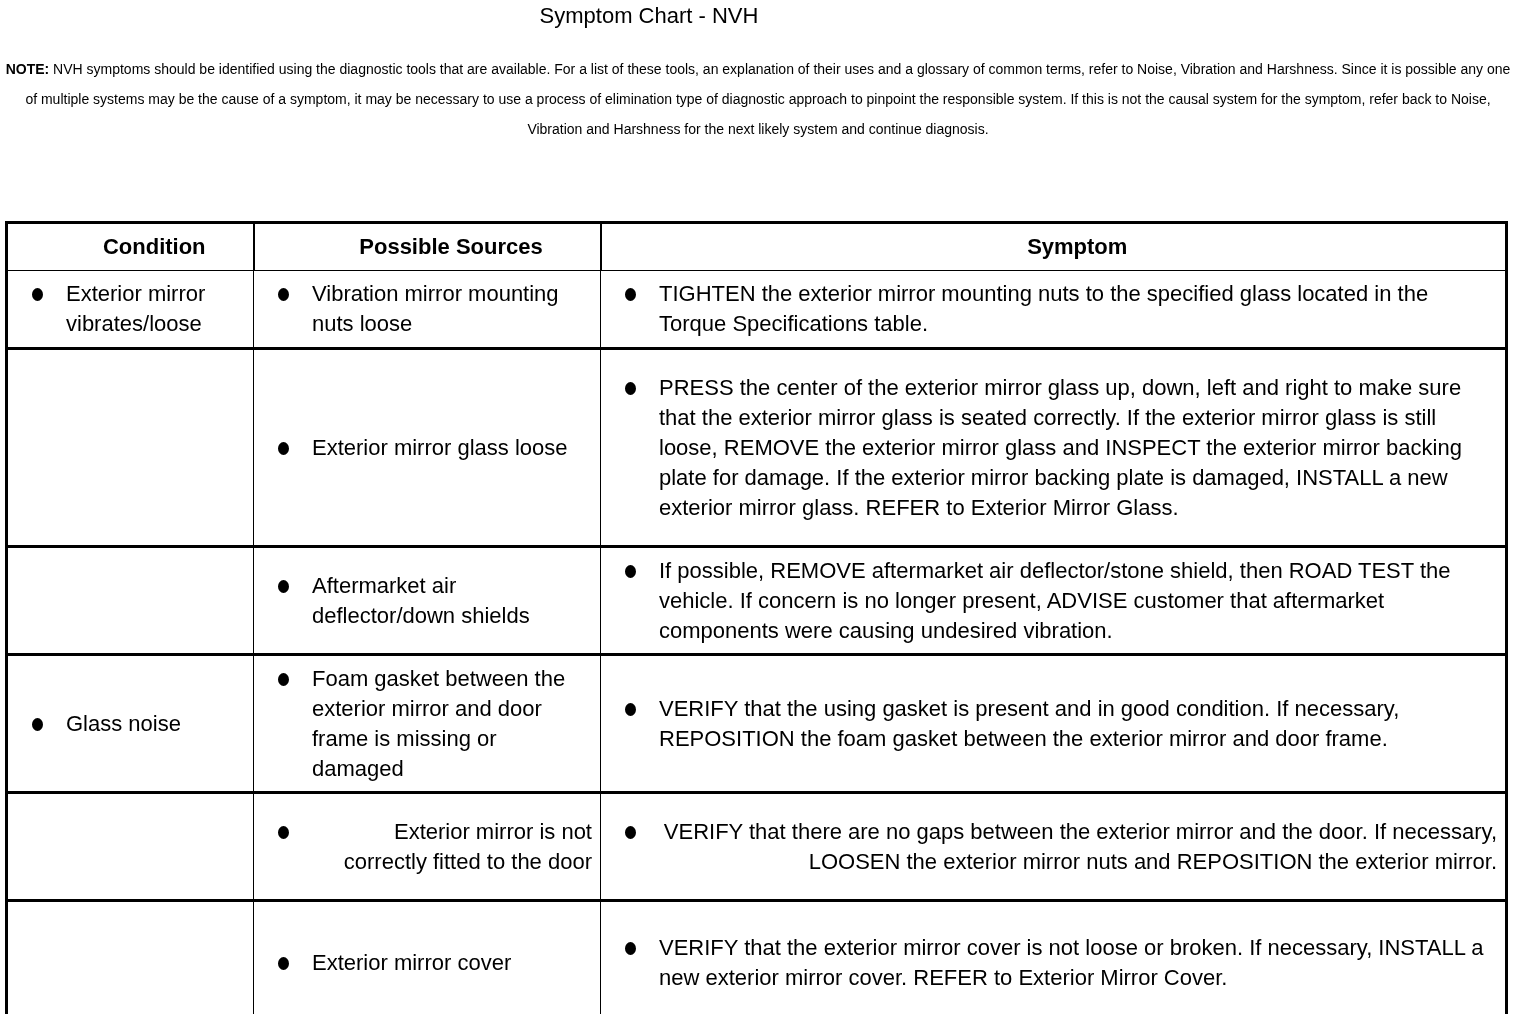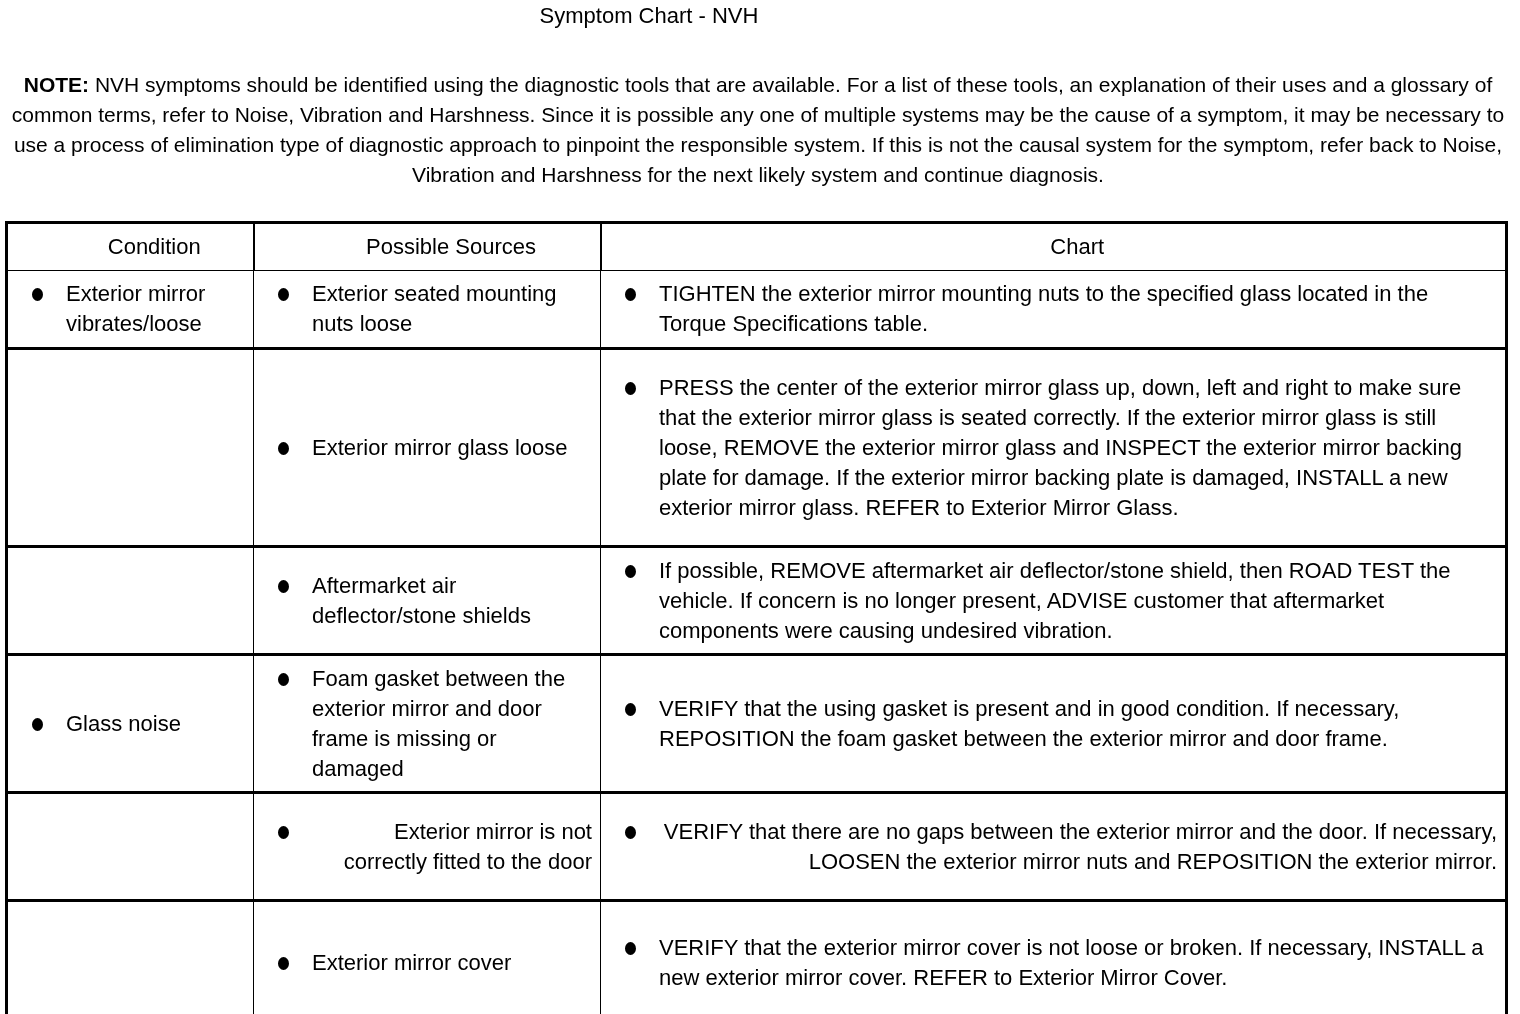--- a/index.html
+++ b/index.html
@@ -6,35 +6,35 @@
   body {
     width:1520px; height:1014px; overflow:hidden;
     font-family:"Liberation Sans", sans-serif; color:#000;
     position:relative;
   }
   .title {
     position:absolute; left:0; top:2px; width:1298px;
     text-align:center; font-size:22px; line-height:28px;
   }
   .note {
-    position:absolute; left:4px; top:70px; width:1508px;
-    text-align:center; font-size:21px; line-height:30px;
+    position:absolute; left:4px; top:54px; width:1508px;
+    text-align:center; font-size:14px; line-height:30px;
   }
   .note b { font-weight:bold; }
   table.chart {
     position:absolute; left:5px; top:221px; width:1503px; height:788px;
     border-collapse:collapse; border:3px solid #000; table-layout:fixed;
   }
   table.chart th, table.chart td {
     border:2px solid #000; font-size:22px; line-height:30px;
     vertical-align:middle; padding:0;
   }
   table.chart td { border-width:1px 1px 2px 1px; }
   table.chart tr.row td { border-bottom:3px solid #000; }
-  table.chart th { font-weight:normal; text-align:center; height:46px; border-bottom:1px solid #000;padding-left:48px; }
+  table.chart th { font-weight:bold; text-align:center; height:46px; border-bottom:1px solid #000;padding-left:48px; }
   col.c1 { width:247px; } col.c2 { width:347px; } col.c3 { width:auto; }
   .cell { display:flex; align-items:flex-start; padding:0 8px 0 24px; }
   .bullet {
     flex:0 0 auto; width:11px; height:13px; border-radius:50%;
     background:#000; margin-top:9px; margin-right:23px;
   }
   .txt { flex:1 1 auto; }
 </style>
 </head>
 <body>
@@ -46,35 +46,35 @@
 <table class="chart">
   <colgroup>
       <col class="c1">
       <col class="c2">
       <col class="c3">
     </colgroup>
   <thead>
     <tr>
       <th>Condition</th>
       <th>Possible Sources</th>
-      <th>Chart</th>
+      <th>Symptom</th>
     </tr>
   </thead>
   <tbody id="tbody">
       <tr class="row" style="height: 78px;">
         <td>
           <div class="cell">
             <span class="bullet"></span>
             <span class="txt">Exterior mirror vibrates/loose</span>
           </div>
         </td>
         <td>
           <div class="cell">
             <span class="bullet"></span>
-            <span class="txt">Exterior seated mounting nuts loose</span>
+            <span class="txt">Vibration mirror mounting nuts loose</span>
           </div>
         </td>
         <td>
           <div class="cell">
             <span class="bullet"></span>
             <span class="txt">TIGHTEN the exterior mirror mounting nuts to the specified glass located in the Torque Specifications table.</span>
           </div>
         </td>
       </tr>
       <tr class="row" style="height: 198px;">
@@ -90,21 +90,21 @@
             <span class="bullet"></span>
             <span class="txt">PRESS the center of the exterior mirror glass up, down, left and right to make sure that the exterior mirror glass is seated correctly. If the exterior mirror glass is still loose, REMOVE the exterior mirror glass and INSPECT the exterior mirror backing plate for damage. If the exterior mirror backing plate is damaged, INSTALL a new exterior mirror glass. REFER to Exterior Mirror Glass.</span>
           </div>
         </td>
       </tr>
       <tr class="row" style="height: 108px;">
         <td></td>
         <td>
           <div class="cell">
             <span class="bullet"></span>
-            <span class="txt">Aftermarket air deflector/stone shields</span>
+            <span class="txt">Aftermarket air deflector/down shields</span>
           </div>
         </td>
         <td>
           <div class="cell">
             <span class="bullet"></span>
             <span class="txt">If possible, REMOVE aftermarket air deflector/stone shield, then ROAD TEST the vehicle. If concern is no longer present, ADVISE customer that aftermarket components were causing undesired vibration.</span>
           </div>
         </td>
       </tr>
       <tr class="row" style="height: 138px;">

